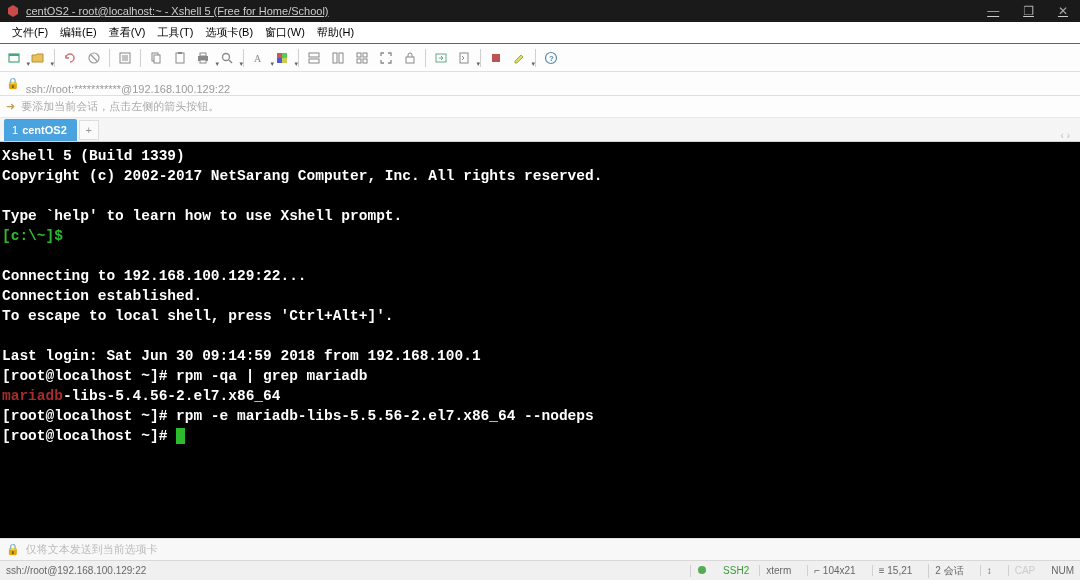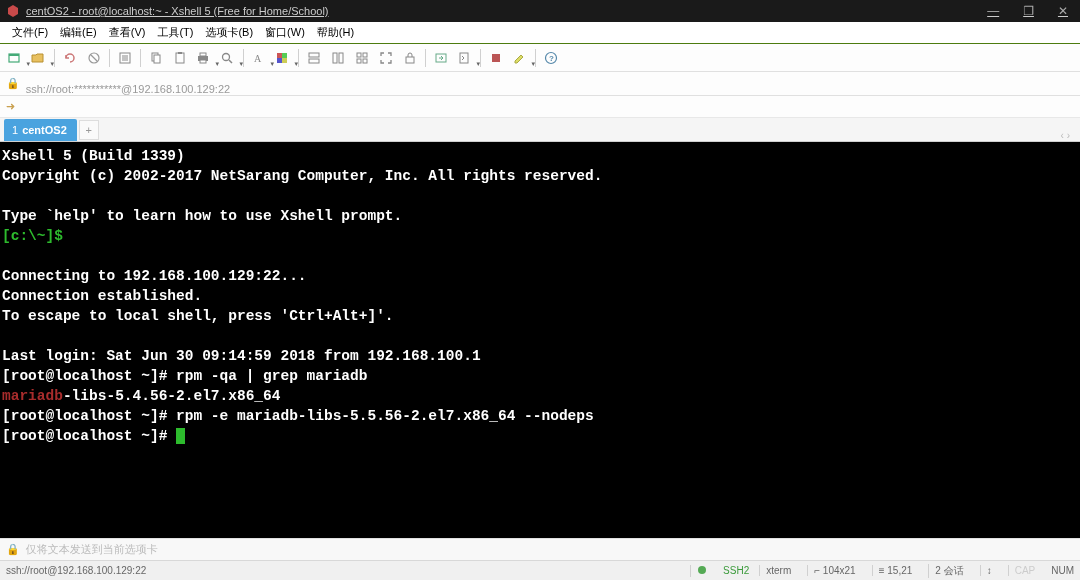--- a/index.html
+++ b/index.html
@@ -214,20 +214,21 @@
     </span>
 </div>
 
 <div class="addrbar">
   <span class="lock-icon">🔒</span>
   <span class="addr-text">ssh://root:***********@192.168.100.129:22</span>
 </div>
 
 <div class="hintbar">
   <span style="color:#c9a050;">➜</span>
+  <span>要添加当前会话，点击左侧的箭头按钮。</span>
 </div>
 
 <div class="tabbar">
   <div class="tabbar-left">
     <div class="tab">
       <span>1</span>
       <span class="tab-label">centOS2</span>
     </div>
     <div class="tab-add">+</div>
   </div>

